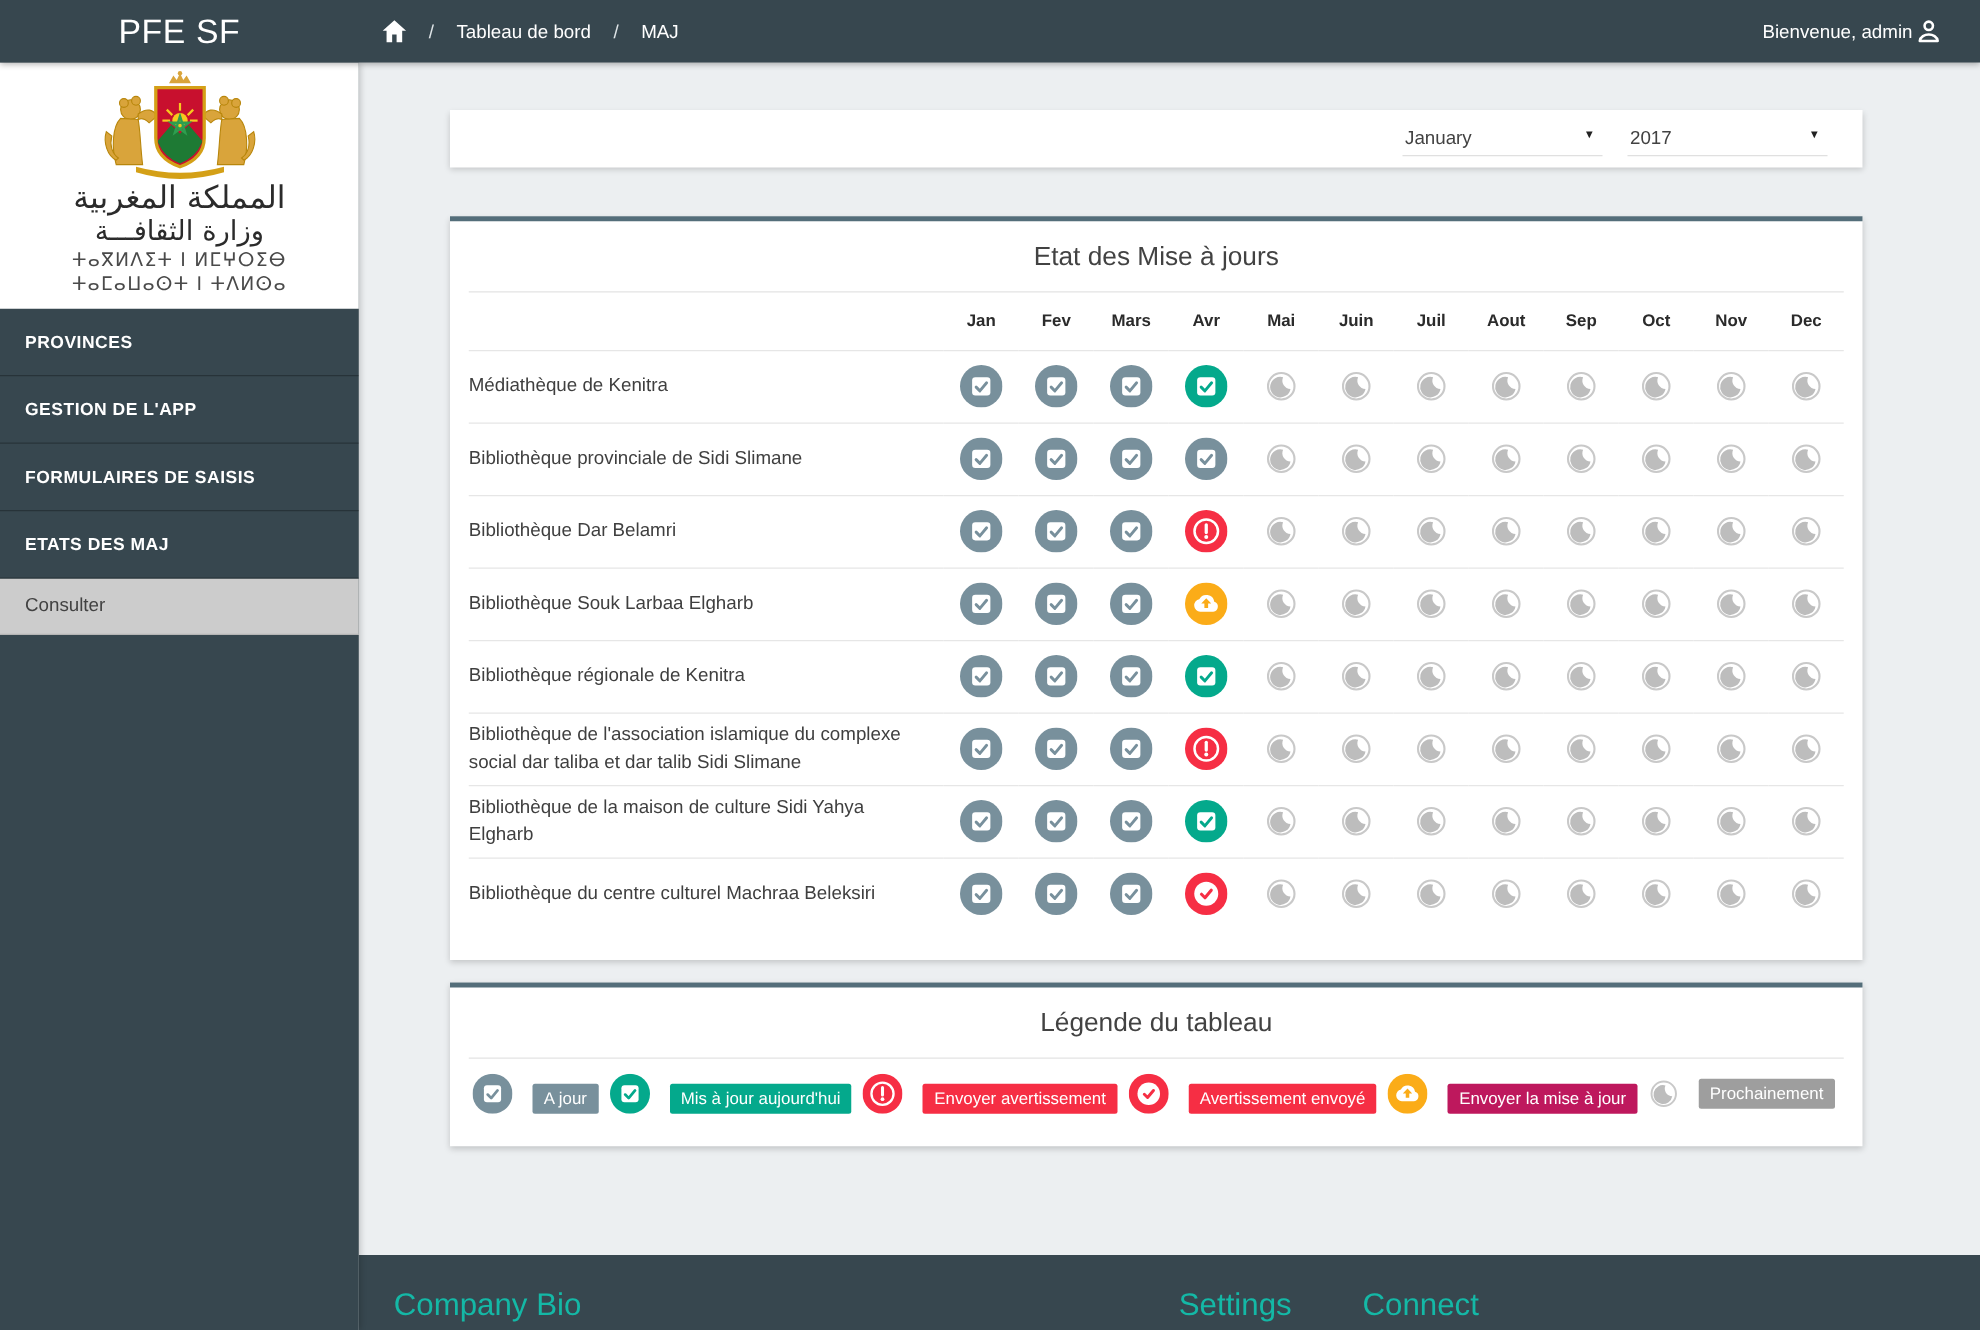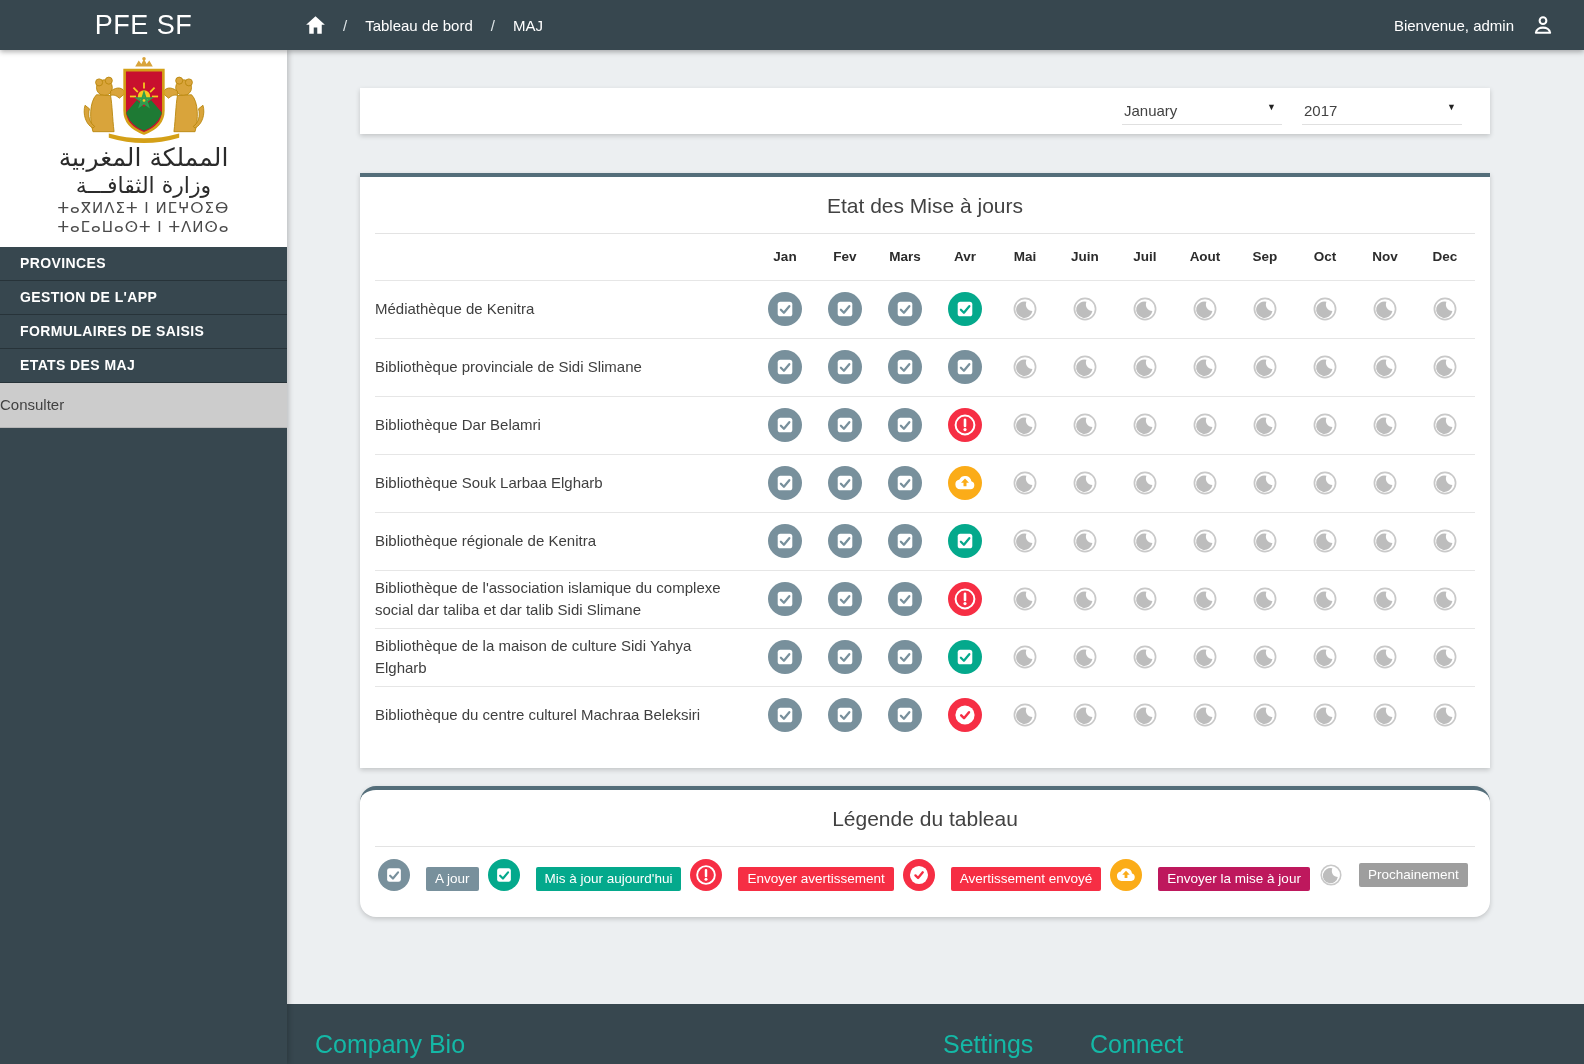--- a/index.html
+++ b/index.html
@@ -6,35 +6,35 @@
   html,body { width:1584px; height:1064px; overflow:hidden; background:#ECEFF1;
               font-family:"Liberation Sans", sans-serif; }
 
   
   .navbar { position:fixed; top:0; left:0; width:1584px; height:50px; background:#37474F;
             display:flex; align-items:center; z-index:30; box-shadow:0 2px 5px rgba(0,0,0,.3); }
   .brand { width:287px; text-align:center; color:#fff; font-size:27px; letter-spacing:.5px; }
   .crumbs { display:flex; align-items:center; color:#fff; font-size:15px; gap:18px; margin-left:15px; }
   .crumb-sep { color:#dfe5e8; }
   .crumb-link { color:#fff; cursor:pointer; }
-  .nav-right { margin-left:auto; display:flex; align-items:center; gap:16px; padding-right:28px;
+  .nav-right { margin-left:auto; display:flex; align-items:center; padding-right:28px;
                color:#fff; font-size:15px; }
 
   
   .sidebar { position:fixed; top:50px; left:0; width:287px; height:1014px; background:#37474F;
              z-index:20; box-shadow:2px 0 5px rgba(0,0,0,.2); }
   .logo-block { background:#fff; padding:6px 0 10px; text-align:center; }
   .logo-arabic1 { font-family:"DejaVu Sans", sans-serif; font-size:25px; color:#2b2b2b; line-height:1.15; }
   .logo-arabic2 { font-family:"DejaVu Sans", sans-serif; font-size:22px; color:#2b2b2b; line-height:1.2; }
   .logo-tif { font-family:"DejaVu Sans", sans-serif; font-size:15px; color:#4a4a4a; letter-spacing:1px; line-height:1.25; }
   .menu { list-style:none; }
-  .menu-item { height:34px; display:flex; align-items:center; padding-left:20px; color:#fff;
+  .menu-item { height:54px; display:flex; align-items:center; padding-left:20px; color:#fff;
                font-size:14px; font-weight:bold; letter-spacing:.4px;
                border-bottom:1px solid rgba(0,0,0,.28); cursor:pointer; }
-  .submenu-item { height:45px; display:flex; align-items:center; background:#CCCCCC;
+  .submenu-item { height:45px; display:flex; align-items:center; padding-left:20px; background:#CCCCCC;
                   color:#424242; font-size:15px; border-bottom:1px solid #b5b5b5; cursor:pointer; }
 
   
   .main { position:absolute; top:50px; left:287px; width:1297px; height:954px; background:#ECEFF1; }
   .card { background:#fff; width:1130px; margin-left:73px; box-shadow:0 2px 5px rgba(0,0,0,.18); }
   .filter-card { margin-top:38px; height:46px; display:flex; align-items:center; justify-content:flex-end;
                  gap:20px; padding-right:28px; }
   .select { width:160px; display:flex; justify-content:space-between;
             border-bottom:1px solid #e0e0e0; padding:4px 6px 5px 2px; font-size:15px; color:#424242;
             cursor:pointer; }
@@ -45,21 +45,21 @@
   .title-divider { height:1px; background:#e3e3e3; margin:0 15px; }
 
   table.status { width:1100px; margin:0 15px; border-collapse:collapse; table-layout:fixed; }
   table.status th:first-child, table.status td:first-child { width:380px; text-align:left; }
   table.status th { font-size:13.5px; color:#2b2b2b; font-weight:bold; height:46px; }
   table.status td { text-align:center; height:58px; border-top:1px solid #e6e6e6; }
   td.lib-name { font-size:15px; color:#3f3f3f; padding-right:12px; line-height:1.45; }
   .st-wrap { display:inline-block; vertical-align:middle; line-height:0; cursor:pointer; }
   .st-wrap.soon { cursor:default; }
 
-  .legend-card { margin-top:18px; border-top:4px solid #546E7A; padding-bottom:22px;border-radius:16px; }
+  .legend-card { margin-top:18px; border-top:4px solid #546E7A; padding-bottom:22px; }
   .legend-row { display:flex; align-items:center; gap:9px; padding:12px 0 4px 18px; }
   .legend-item { display:flex; align-items:flex-end; gap:16px; }
   .legend-badge { color:#fff; font-size:13.5px; padding:4px 9px 5px; border-radius:2px; white-space:nowrap; }
 
   
   .footer { position:absolute; left:287px; top:1004px; width:1297px; height:60px; background:#37474F; }
   .footer-h { position:absolute; color:#14b8a6; font-size:25px; top:26px; white-space:nowrap; }
   .footer-h.c0 { left:28px; } .footer-h.c1 { left:656px; } .footer-h.c2 { left:803px; }
 
   svg { display:block; }

